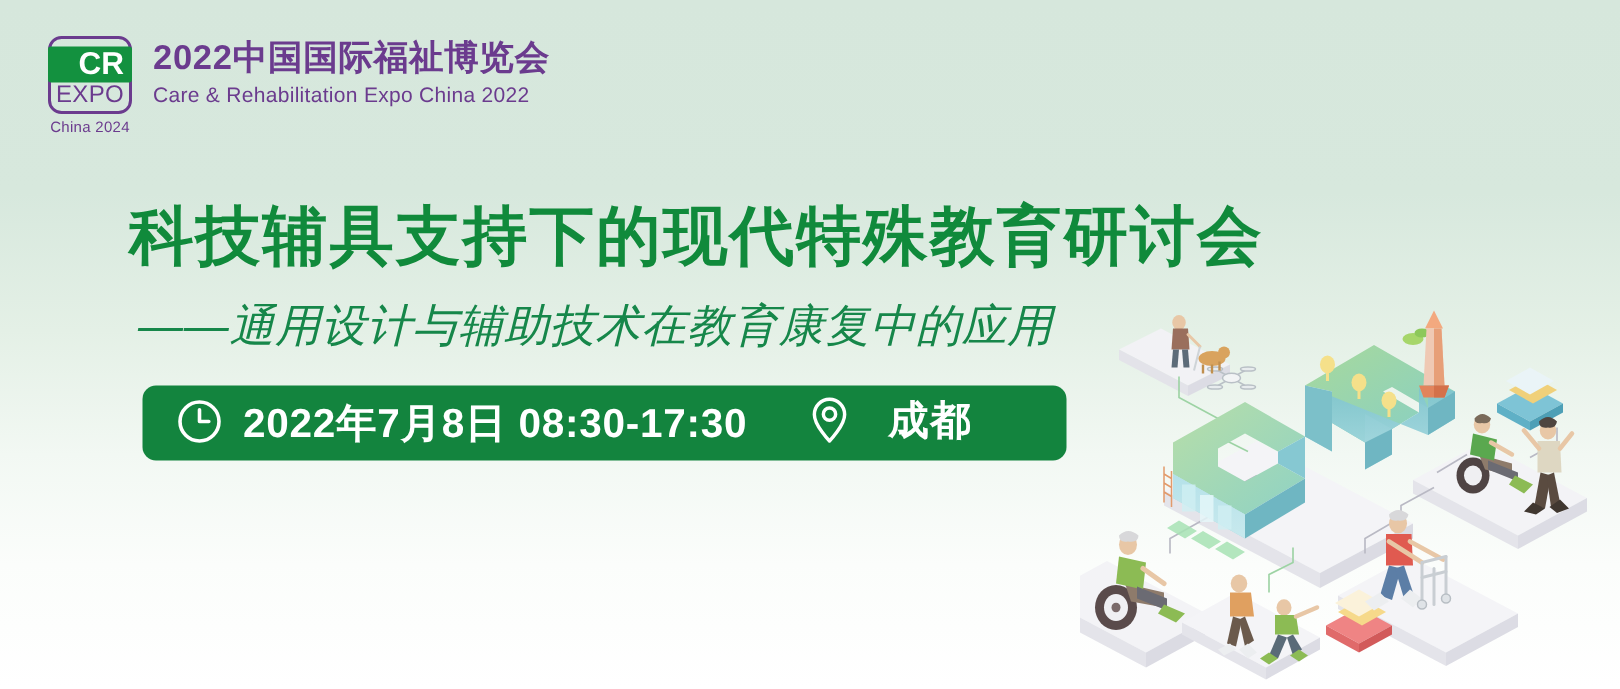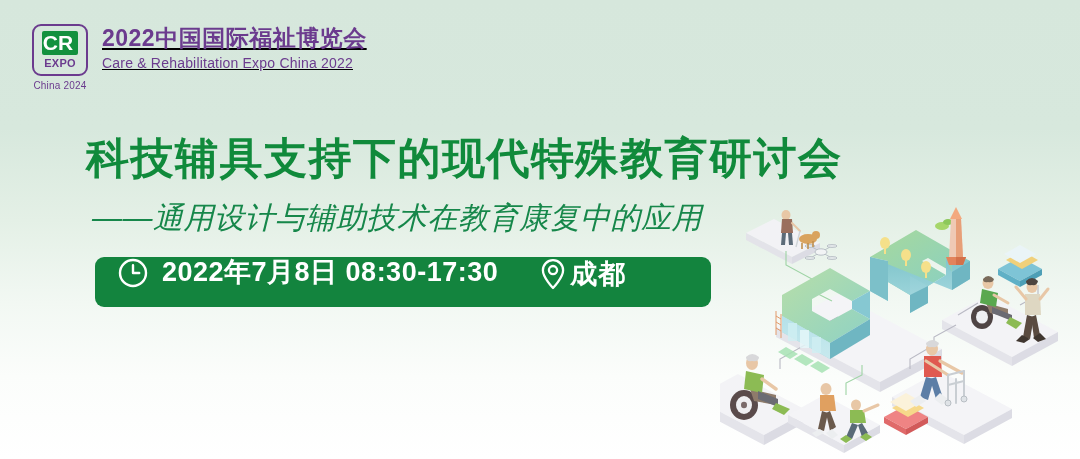--- a/index.html
+++ b/index.html
@@ -48,43 +48,42 @@
     justify-content: center;
     padding: 3px 0 2px 0;
   }
   #logo-cr {
     background: #13913f;
     color: #ffffff;
     font-weight: bold;
     font-size: 21px;
     line-height: 21px;
     letter-spacing: 0px;
-    padding: 1px 5px 2px 1px;
+    padding: 1px 5px 2px 20px;
     border-radius: 2px;
   }
   #logo-expo {
     color: #6b3b8e;
-    font-weight: bold;
-    font-size: 11px;
+    font-weight: normal;
+    font-size: 16px;
     line-height: 15px;
     letter-spacing: 0.2px;
     margin-top: 1px;
   }
   #logo-china {
     color: #6b3b8e;
     font-size: 10px;
     line-height: 12px;
     margin-top: 4px;
     letter-spacing: 0.2px;
     white-space: nowrap;
   }
   #brand-text {
     margin-left: 12px;
     padding-top: 1px;
-    text-decoration: underline;
   }
   .brand-cn {
     color: #6b3b8e;
     font-weight: bold;
     font-size: 23px;
     line-height: 27px;
     letter-spacing: 0.5px;
     white-space: nowrap;
   }
   .brand-cn.spread {
@@ -124,22 +123,22 @@
   
   #info-bar {
     position: absolute;
     left: 95px;
     top: 257px;
     width: 616px;
     height: 50px;
     background: #13843e;
     border-radius: 9px;
     display: flex;
-    align-items: flex-start;
-    padding: 0 22px;
+    align-items: flex-end;
+    padding: 10px 22px;
     box-sizing: border-box;
   }
   .info-icon {
     flex: 0 0 auto;
     display: block;
   }
   #info-datetime {
     color: #ffffff;
     font-weight: bold;
     font-size: 27px;
@@ -152,21 +151,21 @@
     display: flex;
     align-items: center;
     margin-left: 40px;
   }
   #info-venue {
     color: #ffffff;
     font-weight: bold;
     font-size: 27px;
     line-height: 30px;
     letter-spacing: 1px;
-    margin-left: 2px;
+    margin-left: 24px;
     white-space: nowrap;
   }
   
   #illustration {
     position: absolute;
     right: 0;
     bottom: 0;
     width: 360px;
     height: 260px;
   }

